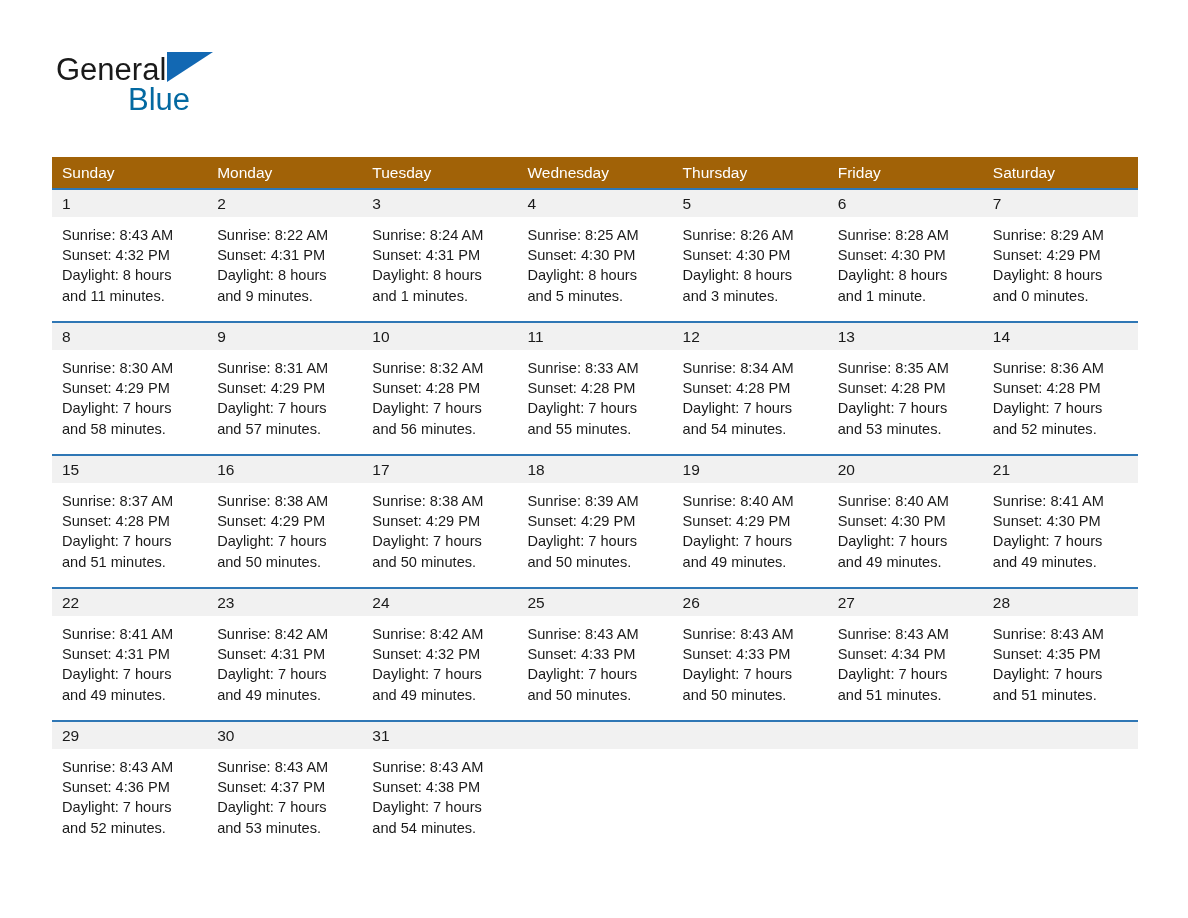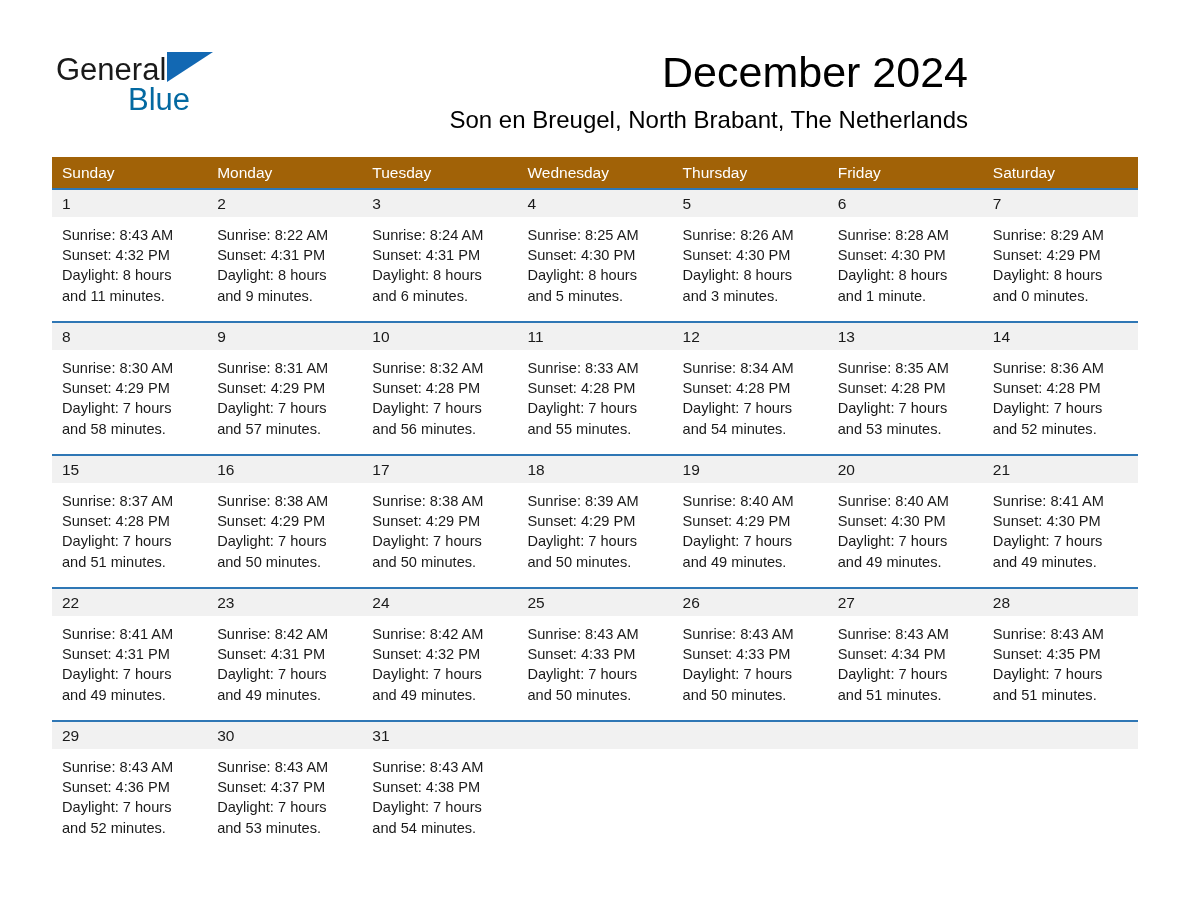--- a/index.html
+++ b/index.html
@@ -158,24 +158,20 @@
 
     <div class="brand">
       <div class="brand-row1">
         <span class="brand-general">General</span><span class="brand-tri"></span>
       </div>
       <div class="brand-row2">
         <span class="brand-blue">Blue</span>
       </div>
     </div>
 
-    <div class="titles">
-      <div class="cal-title">December 2024</div>
-      <div class="cal-subtitle">Son en Breugel, North Brabant, The Netherlands</div>
-    </div>
 
   </div>
 
   <div class="calendar">
     <div class="weekday-row">
         <div class="weekday-cell">Sunday</div>
         <div class="weekday-cell">Monday</div>
         <div class="weekday-cell">Tuesday</div>
         <div class="weekday-cell">Wednesday</div>
         <div class="weekday-cell">Thursday</div>
@@ -201,21 +197,21 @@
               <div class="day-line">Daylight: 8 hours</div>
               <div class="day-line">and 9 minutes.</div>
             </div>
           </div>
           <div class="day-cell">
             <div class="day-number">3</div>
             <div class="day-lines">
               <div class="day-line">Sunrise: 8:24 AM</div>
               <div class="day-line">Sunset: 4:31 PM</div>
               <div class="day-line">Daylight: 8 hours</div>
-              <div class="day-line">and 6 minutes.</div>
+              <div class="day-line">and 1 minutes.</div>
             </div>
           </div>
           <div class="day-cell">
             <div class="day-number">4</div>
             <div class="day-lines">
               <div class="day-line">Sunrise: 8:25 AM</div>
               <div class="day-line">Sunset: 4:30 PM</div>
               <div class="day-line">Daylight: 8 hours</div>
               <div class="day-line">and 5 minutes.</div>
             </div>

